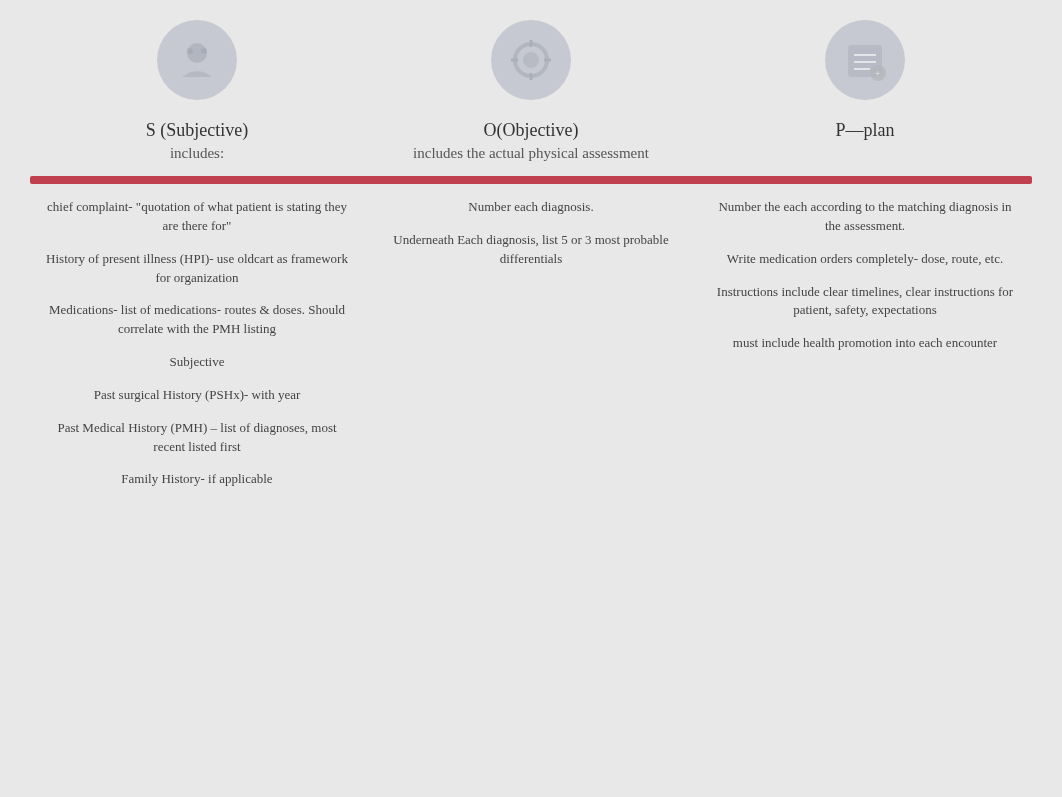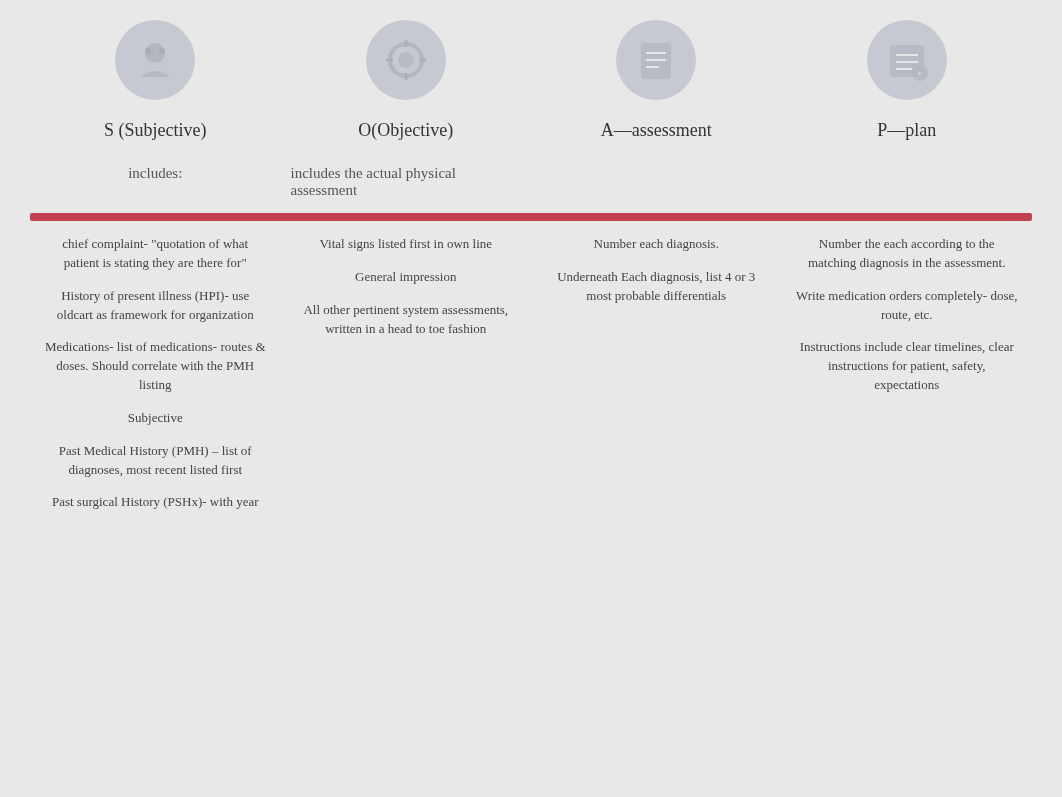--- a/index.html
+++ b/index.html
@@ -34,21 +34,21 @@
     }
 
     .icon-circle svg {
       opacity: 0.6;
     }
 
     .column-title {
       text-align: left;
       font-size: 18px;
       color: #333;
-      margin-bottom: 24px;
+      margin-bottom: 4px;
       font-weight: normal;
     }
 
     .column-subtitle {
       text-align: left;
       font-size: 15px;
       color: #555;
       margin-bottom: 4px;
       font-weight: normal;
     }
@@ -131,32 +131,20 @@
           <line x1="5" y1="25" x2="12" y2="25" stroke="#7a8090" stroke-width="3"></line>
           <line x1="38" y1="25" x2="45" y2="25" stroke="#7a8090" stroke-width="3"></line>
         </svg>
       </div>
       <div class="column-title">O(Objective)</div>
       <div class="column-subtitle">includes the actual physical assessment</div>
     </div>
     <div class="top-col">
       <div class="icon-circle">
         <svg width="50" height="50" viewBox="0 0 50 50">
-          <rect x="10" y="8" width="30" height="36" rx="3" fill="#7a8090" opacity="0.5"></rect>
-          <line x1="15" y1="18" x2="35" y2="18" stroke="white" stroke-width="2"></line>
-          <line x1="15" y1="25" x2="35" y2="25" stroke="white" stroke-width="2"></line>
-          <line x1="15" y1="32" x2="28" y2="32" stroke="white" stroke-width="2"></line>
-        </svg>
-      </div>
-      <div class="column-title">A—assessment</div>
-      <div class="column-subtitle"></div>
-    </div>
-    <div class="top-col">
-      <div class="icon-circle">
-        <svg width="50" height="50" viewBox="0 0 50 50">
           <rect x="8" y="10" width="34" height="32" rx="3" fill="#7a8090" opacity="0.5"></rect>
           <line x1="14" y1="20" x2="36" y2="20" stroke="white" stroke-width="2"></line>
           <line x1="14" y1="27" x2="36" y2="27" stroke="white" stroke-width="2"></line>
           <line x1="14" y1="34" x2="30" y2="34" stroke="white" stroke-width="2"></line>
           <circle cx="38" cy="38" r="8" fill="#8a9090" opacity="0.7"></circle>
           <text x="35" y="42" font-size="10" fill="white">+</text>
         </svg>
       </div>
       <div class="column-title">P—plan</div>
       <div class="column-subtitle"></div>
@@ -165,35 +153,32 @@
 
   <div class="divider-row"></div>
 
   <div class="content-section">
 
     <div class="content-col">
       <div class="bullet-item">chief complaint- "quotation of what patient is stating they are there for"</div>
       <div class="bullet-item">History of present illness (HPI)- use oldcart as framework for organization</div>
       <div class="bullet-item">Medications- list of medications- routes &amp; doses. Should correlate with the PMH listing</div>
       <div class="bullet-item">Subjective</div>
+      <div class="bullet-item">Past surgical History (PSHx)- with year</div>
       <div class="bullet-item">Past Medical History (PMH) – list of diagnoses, most recent listed first</div>
-      <div class="bullet-item">Past surgical History (PSHx)- with year</div>
+      <div class="bullet-item">Family History- if applicable</div>
     </div>
 
-    <div class="content-col">
-      <div class="bullet-item">Vital signs listed first in own line</div>
-      <div class="bullet-item">General impression</div>
-      <div class="bullet-item">All other pertinent system assessments, written in a head to toe fashion</div>
-    </div>
 
     <div class="content-col">
       <div class="bullet-item">Number each diagnosis.</div>
-      <div class="bullet-item">Underneath Each diagnosis, list 4 or 3 most probable differentials</div>
+      <div class="bullet-item">Underneath Each diagnosis, list 5 or 3 most probable differentials</div>
     </div>
 
     <div class="content-col">
       <div class="bullet-item">Number the each according to the matching diagnosis in the assessment.</div>
       <div class="bullet-item">Write medication orders completely- dose, route, etc.</div>
       <div class="bullet-item">Instructions include clear timelines, clear instructions for patient, safety, expectations</div>
+      <div class="bullet-item">must include       health promotion into each encounter</div>
     </div>
 
   </div>
 </div>
 
 </body></html>

